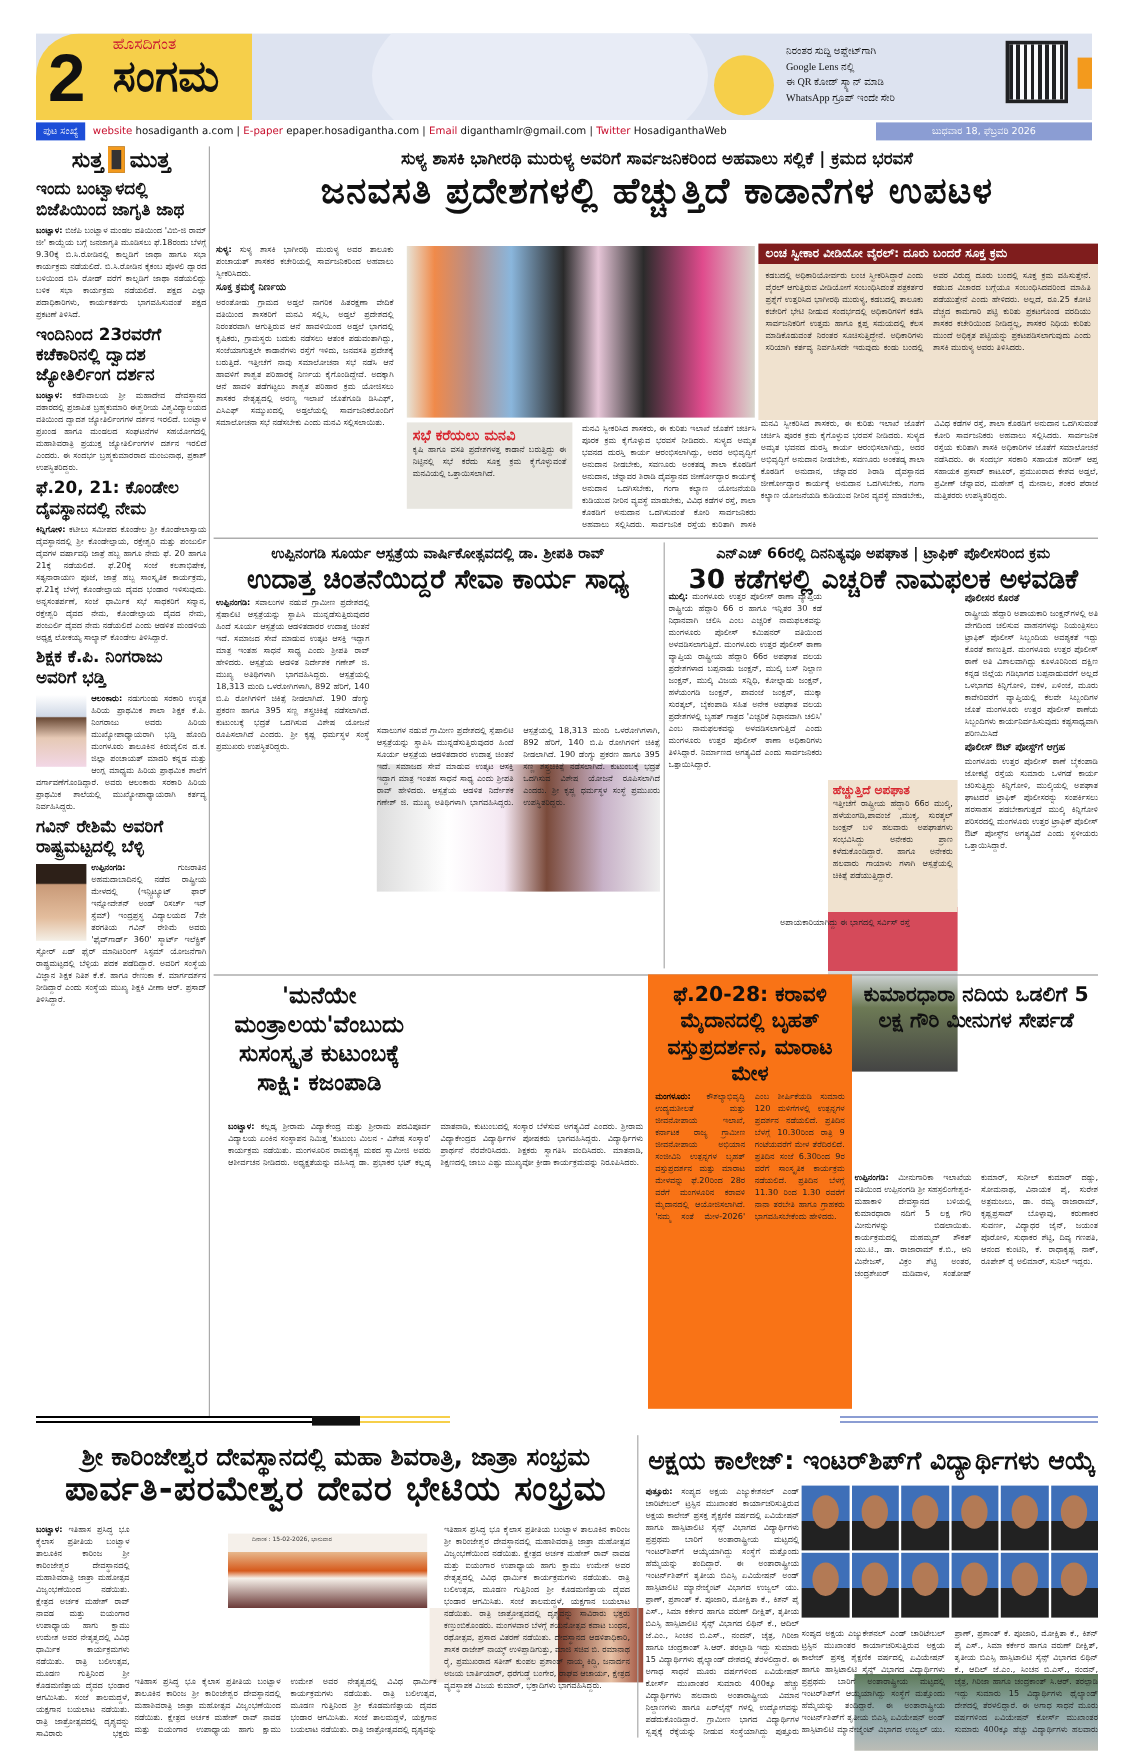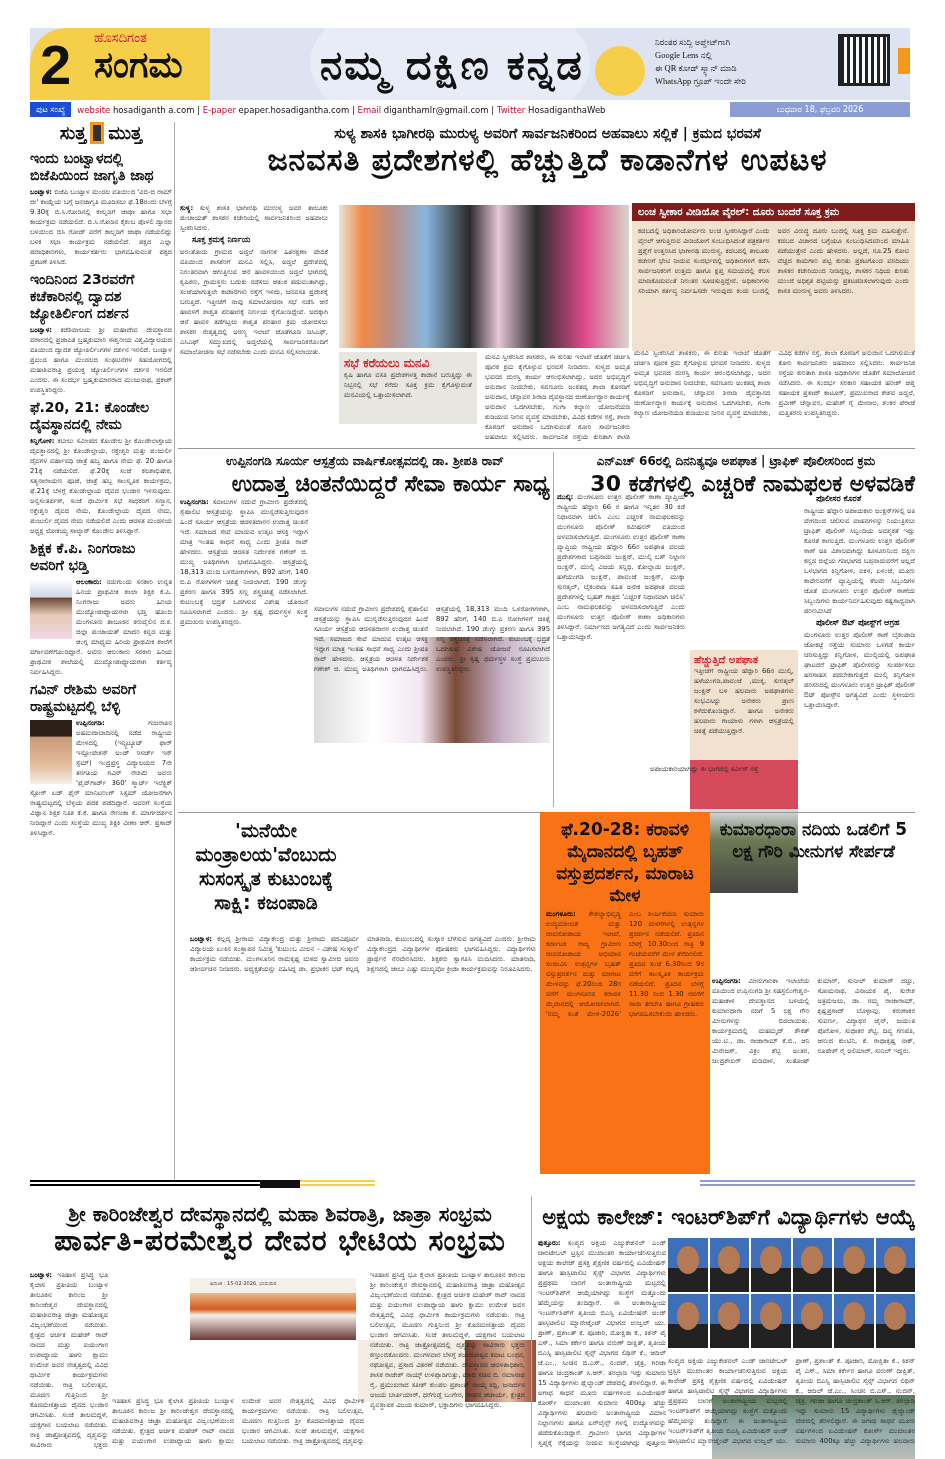--- a/index.html
+++ b/index.html
@@ -25,47 +25,46 @@
 .col-rule{background:#aaa;width:1px}
 .left-col{left:30px;top:122px;width:142px}
 .logo-row{font-size:18px;font-weight:bold;text-align:center;margin-bottom:6px;display:flex;align-items:center;justify-content:center;gap:4px}
 .door{display:inline-block;width:14px;height:22px;border:3px solid #f39a1d;background:#333}
 .lhead{font-size:14px;font-weight:bold;line-height:17px;margin:4px 0 3px}
 .body{font-size:6.8px;line-height:10px;text-align:justify;color:#222}
 .body b{color:#000}
 .photo{background:linear-gradient(135deg,#8c7a6a,#d9c8b4 40%,#6d5c4f);position:relative}
 .kicker{font-size:14px;font-weight:bold;text-align:center;line-height:18px}
 .hl{font-size:30px;font-weight:bold;text-align:center;line-height:36px;letter-spacing:1px}
-.hl2{font-size:22px;font-weight:bold;text-align:right;line-height:27px}
+.hl2{font-size:22px;font-weight:bold;text-align:center;line-height:27px}
 .hl3{font-size:19px;font-weight:bold;text-align:center;line-height:24px}
 .redbar{background:#7f1d1d;color:#fff;font-size:10px;font-weight:bold;padding:3px 6px}
 .beige{background:#f0e2cf}
 .greybox{background:#f97316}
-.subhead{font-size:8px;font-weight:bold;margin:2px 12px}
+.subhead{font-size:8px;font-weight:bold;margin:2px 0}
 .redhead{color:#d7262f;font-size:12px;font-weight:bold}
 .twocol{column-count:2;column-gap:8px}
 .hr{height:1px;background:#999}
 .stripes-l{background:repeating-linear-gradient(180deg,#000 0 2px,#fff 2px 4px)}
 .stripe-y{background:repeating-linear-gradient(180deg,#f6cf4a 0 2px,#fff 2px 4px)}
 .stripe-b{background:repeating-linear-gradient(180deg,#8b9dd3 0 2px,#fff 2px 4px)}
 .faces{display:grid;grid-template-columns:repeat(6,1fr);gap:2px}
 .face{height:54px;background:linear-gradient(180deg,#3e6fb8 0,#3e6fb8 55%,#222 55%);position:relative}
 .face::after{content:"";position:absolute;left:50%;top:8px;width:22px;height:28px;margin-left:-11px;border-radius:50%;background:#b37a55}
 </style>
 </head>
 <body>
 
 <div class="abs masthead">
   <div class="abs mh-yellow"></div>
   <div class="abs mh-circle"></div>
   <div class="abs mh-sun"></div>
   <div class="abs page-no">2</div>
   <div class="abs brand-small">ಹೊಸದಿಗಂತ</div>
   <div class="abs brand-big">ಸಂಗಮ</div>
-  <div class="abs mh-title">ನಮ್ಮ ದಕ್ಷಿಣ ಕನ್ನಡ</div>
   <div class="abs qr-text">
     <div>ನಿರಂತರ ಸುದ್ದಿ ಅಪ್ಡೇಟ್‌ಗಾಗಿ</div>
     <div>Google Lens ನಲ್ಲಿ</div>
     <div>ಈ QR ಕೋಡ್ ಸ್ಕ್ಯಾನ್ ಮಾಡಿ</div>
     <div>WhatsApp ಗ್ರೂಪ್ ಇಂದೇ ಸೇರಿ</div>
   </div>
   <div class="abs qr"></div>
   <div class="abs qr-orange"></div>
 </div>
 

